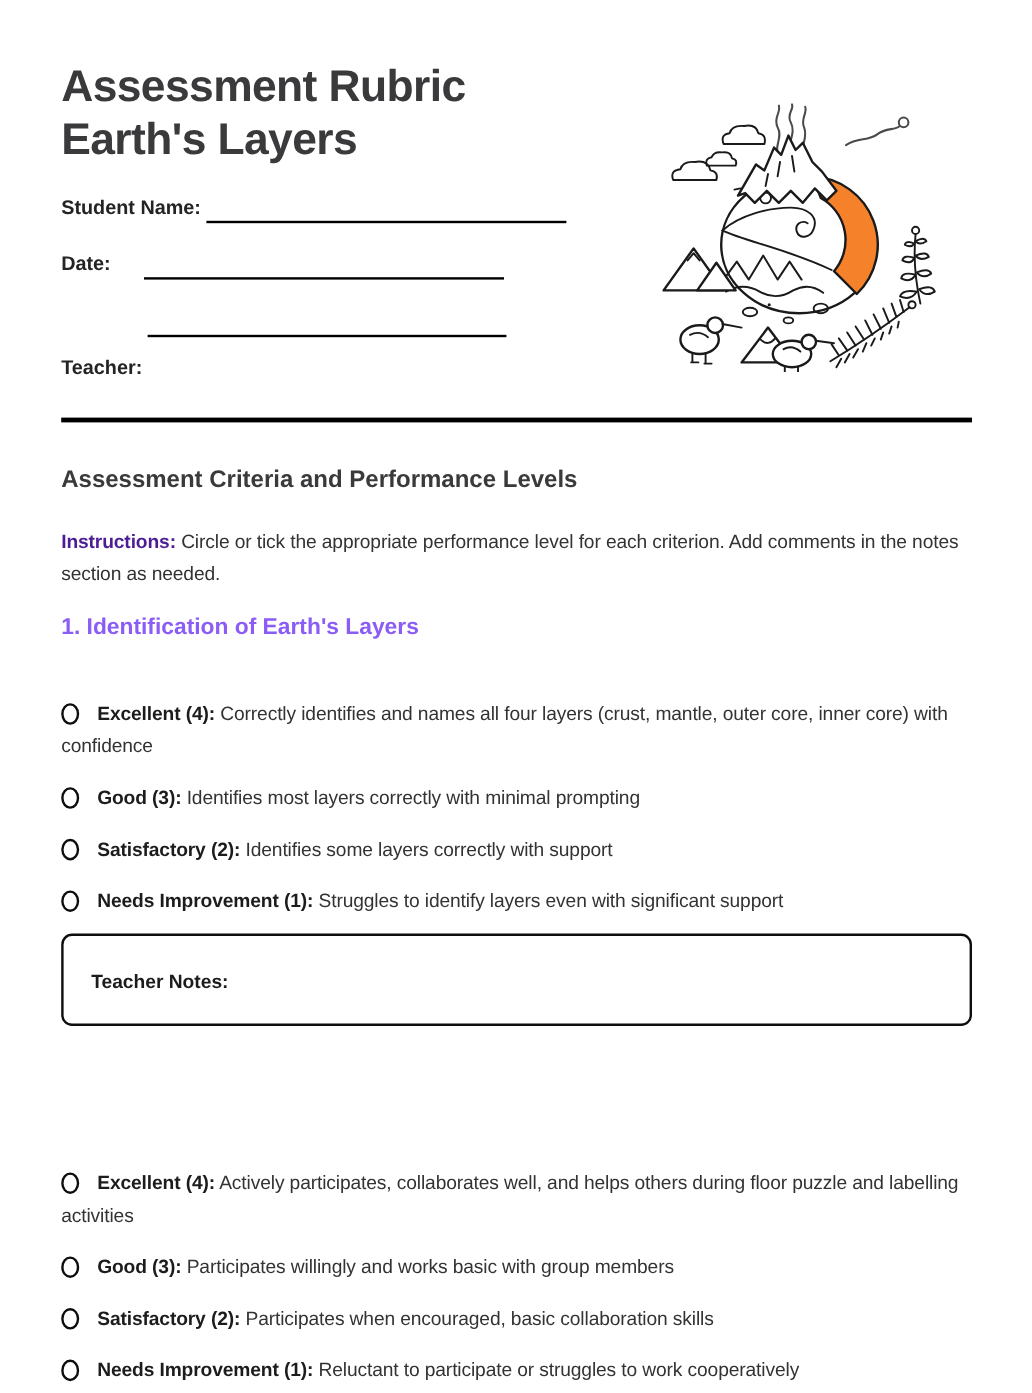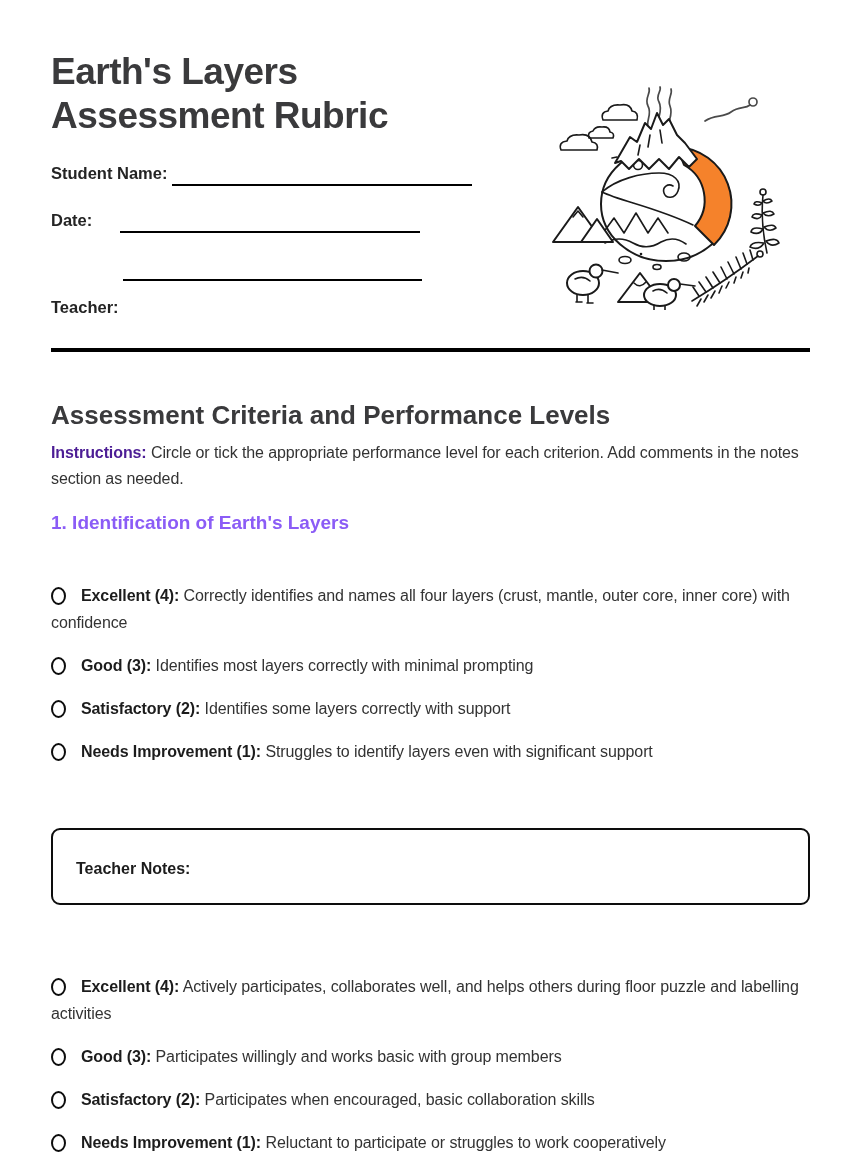--- a/index.html
+++ b/index.html
@@ -11,49 +11,49 @@
            line-height:44px; color:#3a3a3c; letter-spacing:-0.5px; }
   .title span { display:block; }
 
   .field-row { position:absolute; left:51px; font-size:16.5px; font-weight:bold; color:#242424; }
   .write-line { position:absolute; height:0; border-bottom:2px solid #000000; }
 
   .illustration { position:absolute; left:545px; top:85px; width:255px; height:225px; }
 
   .divider { position:absolute; left:51px; top:348px; width:759px; height:4px; background:#000000; }
 
-  .h2 { position:absolute; left:51px; top:400px; font-size:26px; font-weight:bold; color:#3a3a3c; }
+  .h2 { position:absolute; left:51px; top:389px; font-size:20px; font-weight:bold; color:#3a3a3c; }
   .h3 { position:absolute; left:51px; font-size:19px; font-weight:bold; color:#8b5cf6; }
 
   .instructions { position:absolute; left:51px; top:440px; width:759px;
                   font-size:16px; line-height:26px; color:#333333; letter-spacing:-0.1px; }
   .instructions b { color:#4c1d95;margin-top:48px; }
 
   .options { position:absolute; left:51px; width:762px; }
   .option { line-height:27px; margin-bottom:16px; font-size:16px; color:#333333; letter-spacing:-0.1px; }
   .radio { display:inline-block; width:15px; height:18px; border:2.6px solid #0d0d0d;
            border-radius:50%; background:#ffffff; vertical-align:-4px; margin-right:15px; cursor:pointer; }
   .opt-label { font-weight:bold; color:#1c1c1c; }
 
-  .notes-box { position:absolute; left:51px; top:828px; width:759px; height:77px;
+  .notes-box { position:absolute; left:51px; top:778px; width:759px; height:77px;
                border:2.5px solid #0d0d0d; border-radius:9px; background:#ffffff;
                padding:30px 0 0 23px; }
   .notes-label { font-size:16px; font-weight:bold; color:#1c1c1c; }
   svg .wh { fill:#ffffff; stroke:#1a1a1a; stroke-width:2; stroke-linejoin:round; }
   svg .thin { fill:none; stroke:#1a1a1a; stroke-width:1.6; stroke-linecap:round; stroke-linejoin:round; }
   svg .smoke { fill:none; stroke:#4a4a4a; stroke-width:1.7; stroke-linecap:round; }
 </style>
 </head>
 <body>
 
 <div class="page">
 
   <div class="title">
+    <span>Assessment Rubric</span>
     <span>Earth's Layers</span>
-    <span>Assessment Rubric</span>
   </div>
 
   <div class="field-row" style="top:164px;">Student Name:</div>
   <div class="write-line" style="left:172px; top:184px; width:300px;"></div>
 
   <div class="field-row" style="top:211px;">Date:</div>
   <div class="write-line" style="left:120px; top:231px; width:300px;"></div>
 
   <div class="field-row" style="top:258px;margin-top:40px;">Teacher:</div>
   <div class="write-line" style="left:123px; top:279px; width:299px;"></div>

